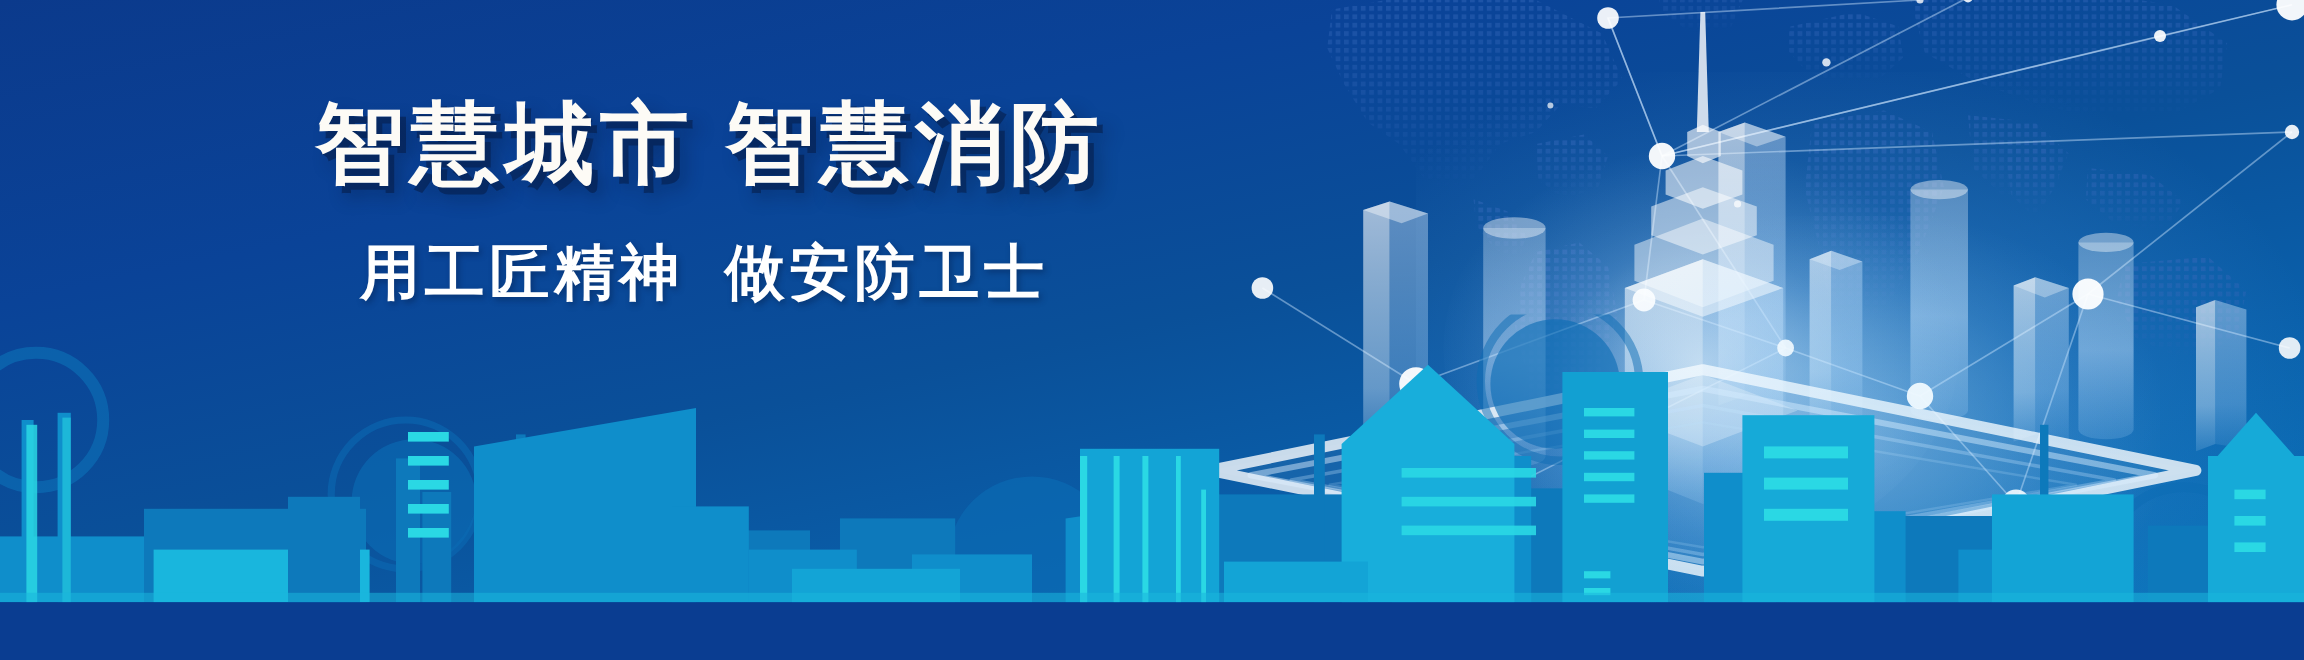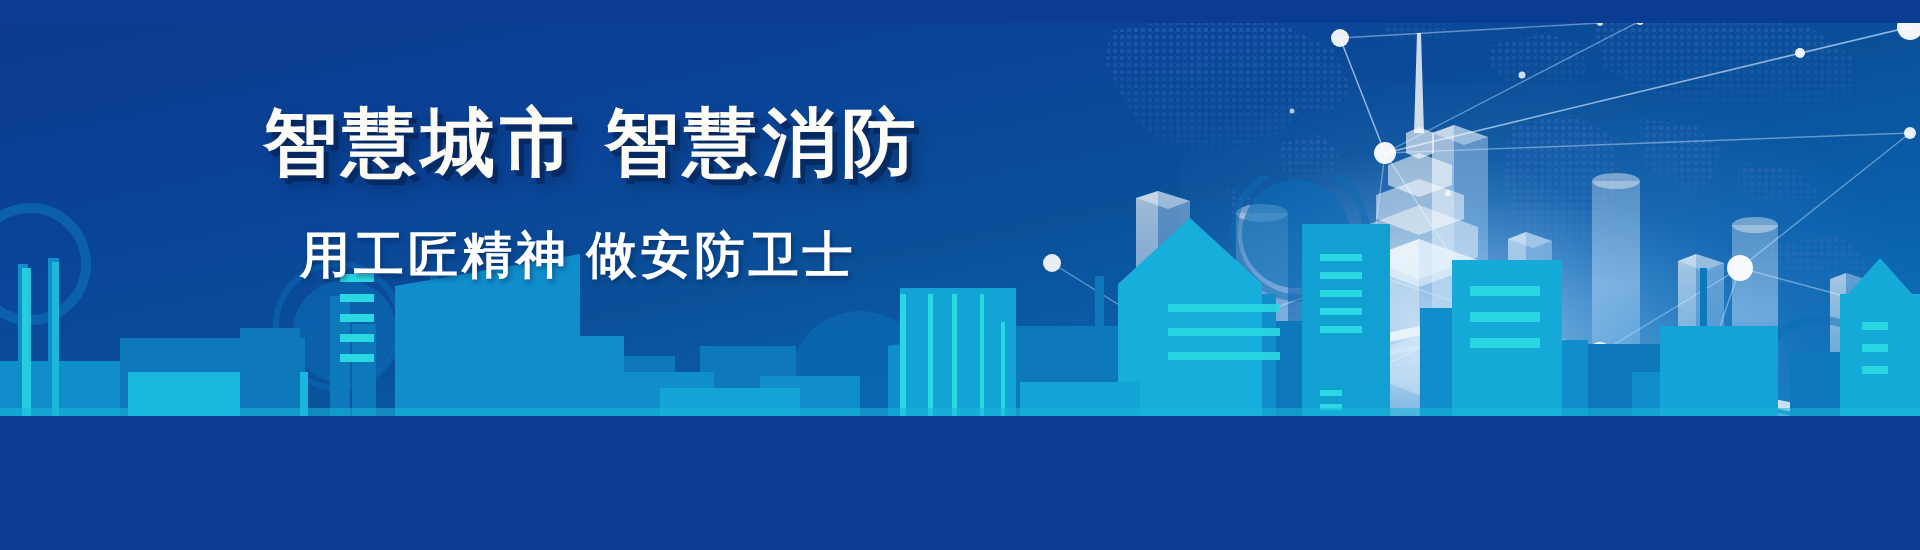--- a/index.html
+++ b/index.html
@@ -1,20 +1,19 @@
 <!DOCTYPE html>
 <html><head>
 <meta charset="utf-8">
 <style>
   html,body{margin:0;padding:0;background:#0a3d91;}
   #banner{
-    position:relative;width:1920px;height:393px;overflow:hidden;
+    position:relative;width:1920px;height:502px;overflow:hidden;
     font-family:"Liberation Sans",sans-serif;
     background:linear-gradient(168deg,#0b3a8c 0%,#0a4398 28%,#0a5099 52%,#0a60ab 74%,#0d76bd 100%);
-    margin-top:23px;
   }
 
   
   #worldmap{
     position:absolute;left:980px;top:-30px;width:940px;height:420px;
     opacity:.55;
   }
   #worldmap svg{width:100%;height:100%;display:block;}
 
   
@@ -40,21 +39,21 @@
   
   #headline{
     position:absolute;left:263px;top:72px;
     font-size:74px;line-height:96px;font-weight:700;color:#fdfbf6;
     letter-spacing:5px;
     white-space:nowrap;
     text-shadow:5px 6px 0 rgba(5,28,70,.55), 9px 10px 14px rgba(4,20,55,.38);
   }
   #subtitle{
     position:absolute;left:300px;top:199px;
-    font-family:Liberation Serif, serif;
+    font-family:Liberation Mono, monospace;
     font-size:50px;line-height:66px;font-weight:700;color:#ffffff;
     letter-spacing:4px;white-space:nowrap;
     text-shadow:2px 3px 5px rgba(5,28,70,.45);
   }
 </style>
 </head>
 <body>
 
 <div id="banner">
 

